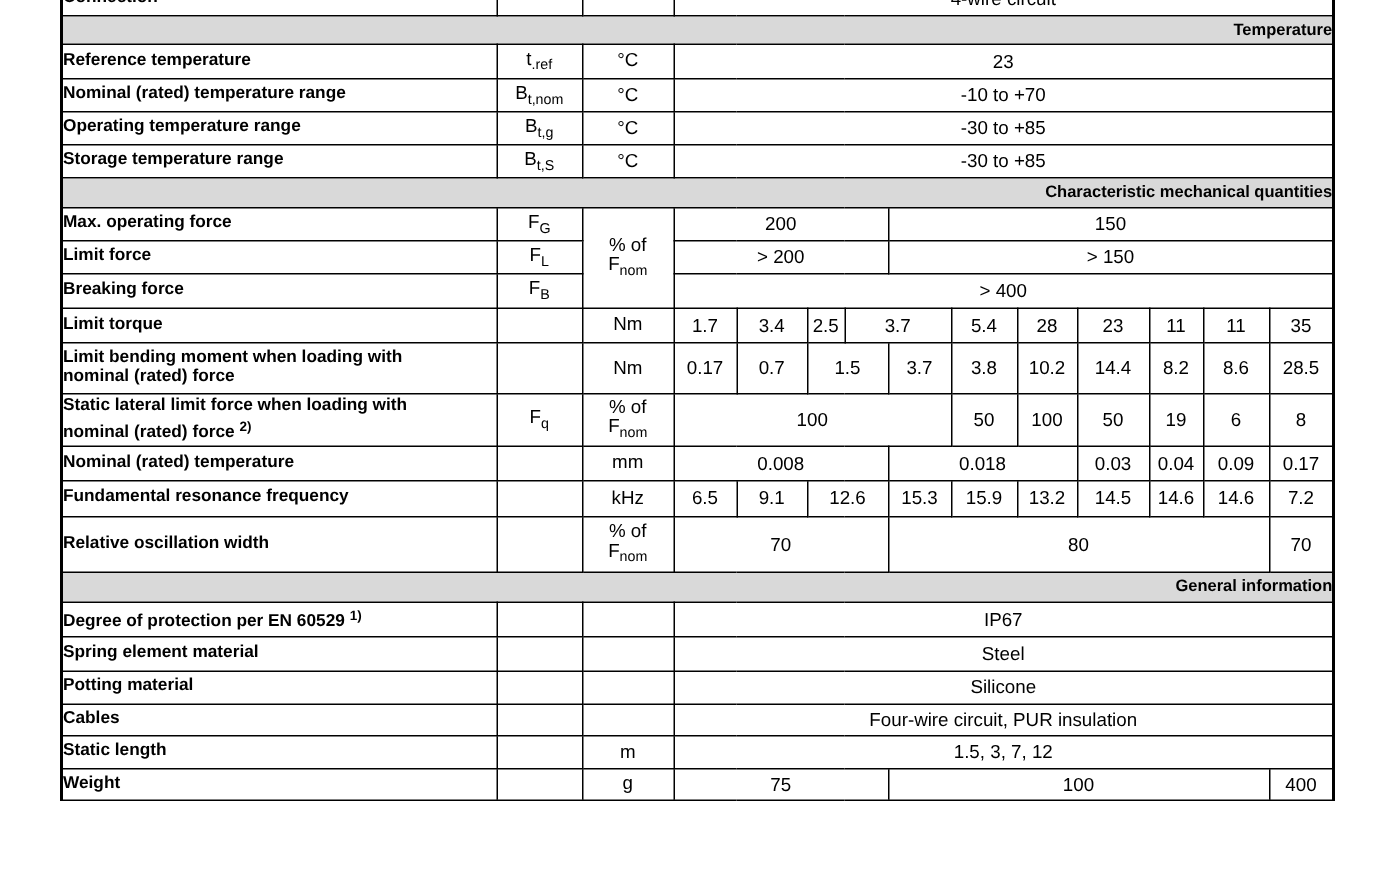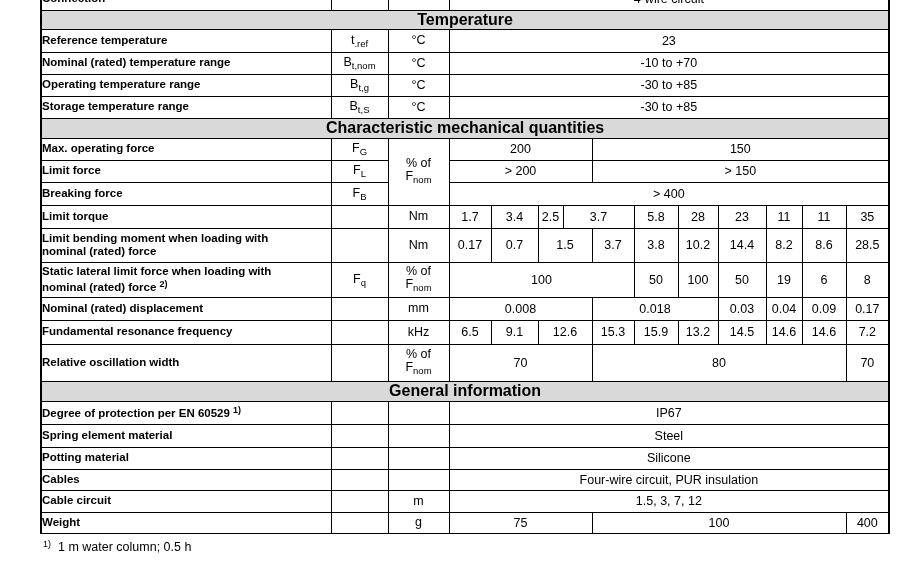--- a/index.html
+++ b/index.html
@@ -8,21 +8,21 @@
     font-family:"Liberation Sans", sans-serif;color:#000;overflow:hidden;
   }
   .tablewrap{position:absolute;left:40px;top:0;width:850px;height:534px;overflow:hidden;}
   table.spec{
     border-collapse:collapse;table-layout:fixed;width:848px;
     position:relative;top:-14px;
   }
   table.spec{border:2px solid #000;}
   table.spec td{border:1px solid #000;vertical-align:middle;overflow:hidden;padding:0;}
   td.lab{font-size:11.5px;font-weight:bold;text-align:left;padding:1px 2px 1px 5px;line-height:13.5px;}
-  td.sec{font-size:16px;font-weight:bold;text-align:center;padding-left:5px;background:#d9d9d9;}
+  td.sec{font-size:11px;font-weight:bold;text-align:right;padding-left:5px;background:#d9d9d9;}
   td.sym{font-size:12.5px;text-align:center;}
   td.unit{font-size:12.5px;text-align:center;line-height:13px;}
   td.val{font-size:12.5px;text-align:center;}
   .sub{font-size:9.5px;vertical-align:-3px;}
   .sup{font-size:9px;vertical-align:4px;}
   .cutrow td{border-bottom:1px solid #000;}
   .footnotes{position:absolute;left:43px;top:537px;font-size:12.5px;line-height:15.5px;color:#000;}
   .footnotes .fn-text{margin-left:7px;}
 </style>
 </head>
@@ -109,21 +109,21 @@
         <td class="val" colspan="11">&gt; 400</td>
       </tr>
       <tr style="height:23px">
         <td class="lab">Limit torque</td>
         <td class="sym"></td>
         <td class="unit">Nm</td>
         <td class="val">1.7</td>
         <td class="val">3.4</td>
         <td class="val">2.5</td>
         <td class="val" colspan="2">3.7</td>
-        <td class="val">5.8</td>
+        <td class="val">5.4</td>
         <td class="val">28</td>
         <td class="val">23</td>
         <td class="val">11</td>
         <td class="val">11</td>
         <td class="val">35</td>
       </tr>
       <tr style="height:34px">
         <td class="lab">
           <div>Limit bending moment when loading with</div>
           <div>nominal (rated) force</div>
@@ -153,21 +153,21 @@
         </td>
         <td class="val" colspan="5">100</td>
         <td class="val">50</td>
         <td class="val">100</td>
         <td class="val">50</td>
         <td class="val">19</td>
         <td class="val">6</td>
         <td class="val">8</td>
       </tr>
       <tr style="height:23px">
-        <td class="lab">Nominal (rated) displacement</td>
+        <td class="lab">Nominal (rated) temperature</td>
         <td class="sym"></td>
         <td class="unit">mm</td>
         <td class="val" colspan="4">0.008</td>
         <td class="val" colspan="3">0.018</td>
         <td class="val">0.03</td>
         <td class="val">0.04</td>
         <td class="val">0.09</td>
         <td class="val">0.17</td>
       </tr>
       <tr style="height:24px">
@@ -218,33 +218,32 @@
         <td class="unit"></td>
         <td class="val" colspan="11">Silicone</td>
       </tr>
       <tr style="height:21px">
         <td class="lab">Cables</td>
         <td class="sym"></td>
         <td class="unit"></td>
         <td class="val" colspan="11">Four-wire circuit, PUR insulation</td>
       </tr>
       <tr style="height:22px">
-        <td class="lab">Cable circuit</td>
+        <td class="lab">Static length</td>
         <td class="sym"></td>
         <td class="unit">m</td>
         <td class="val" colspan="11">1.5, 3, 7, 12</td>
       </tr>
       <tr style="height:22px">
         <td class="lab">Weight</td>
         <td class="sym"></td>
         <td class="unit">g</td>
         <td class="val" colspan="4">75</td>
         <td class="val" colspan="6">100</td>
         <td class="val">400</td>
       </tr>
     </tbody>
       </table>
   </div>
 
   <div class="footnotes">
-    <div><span class="sup">1)</span><span class="fn-text">1 m water column; 0.5 h</span></div>
   </div>
 </div>
 
 </body></html>

